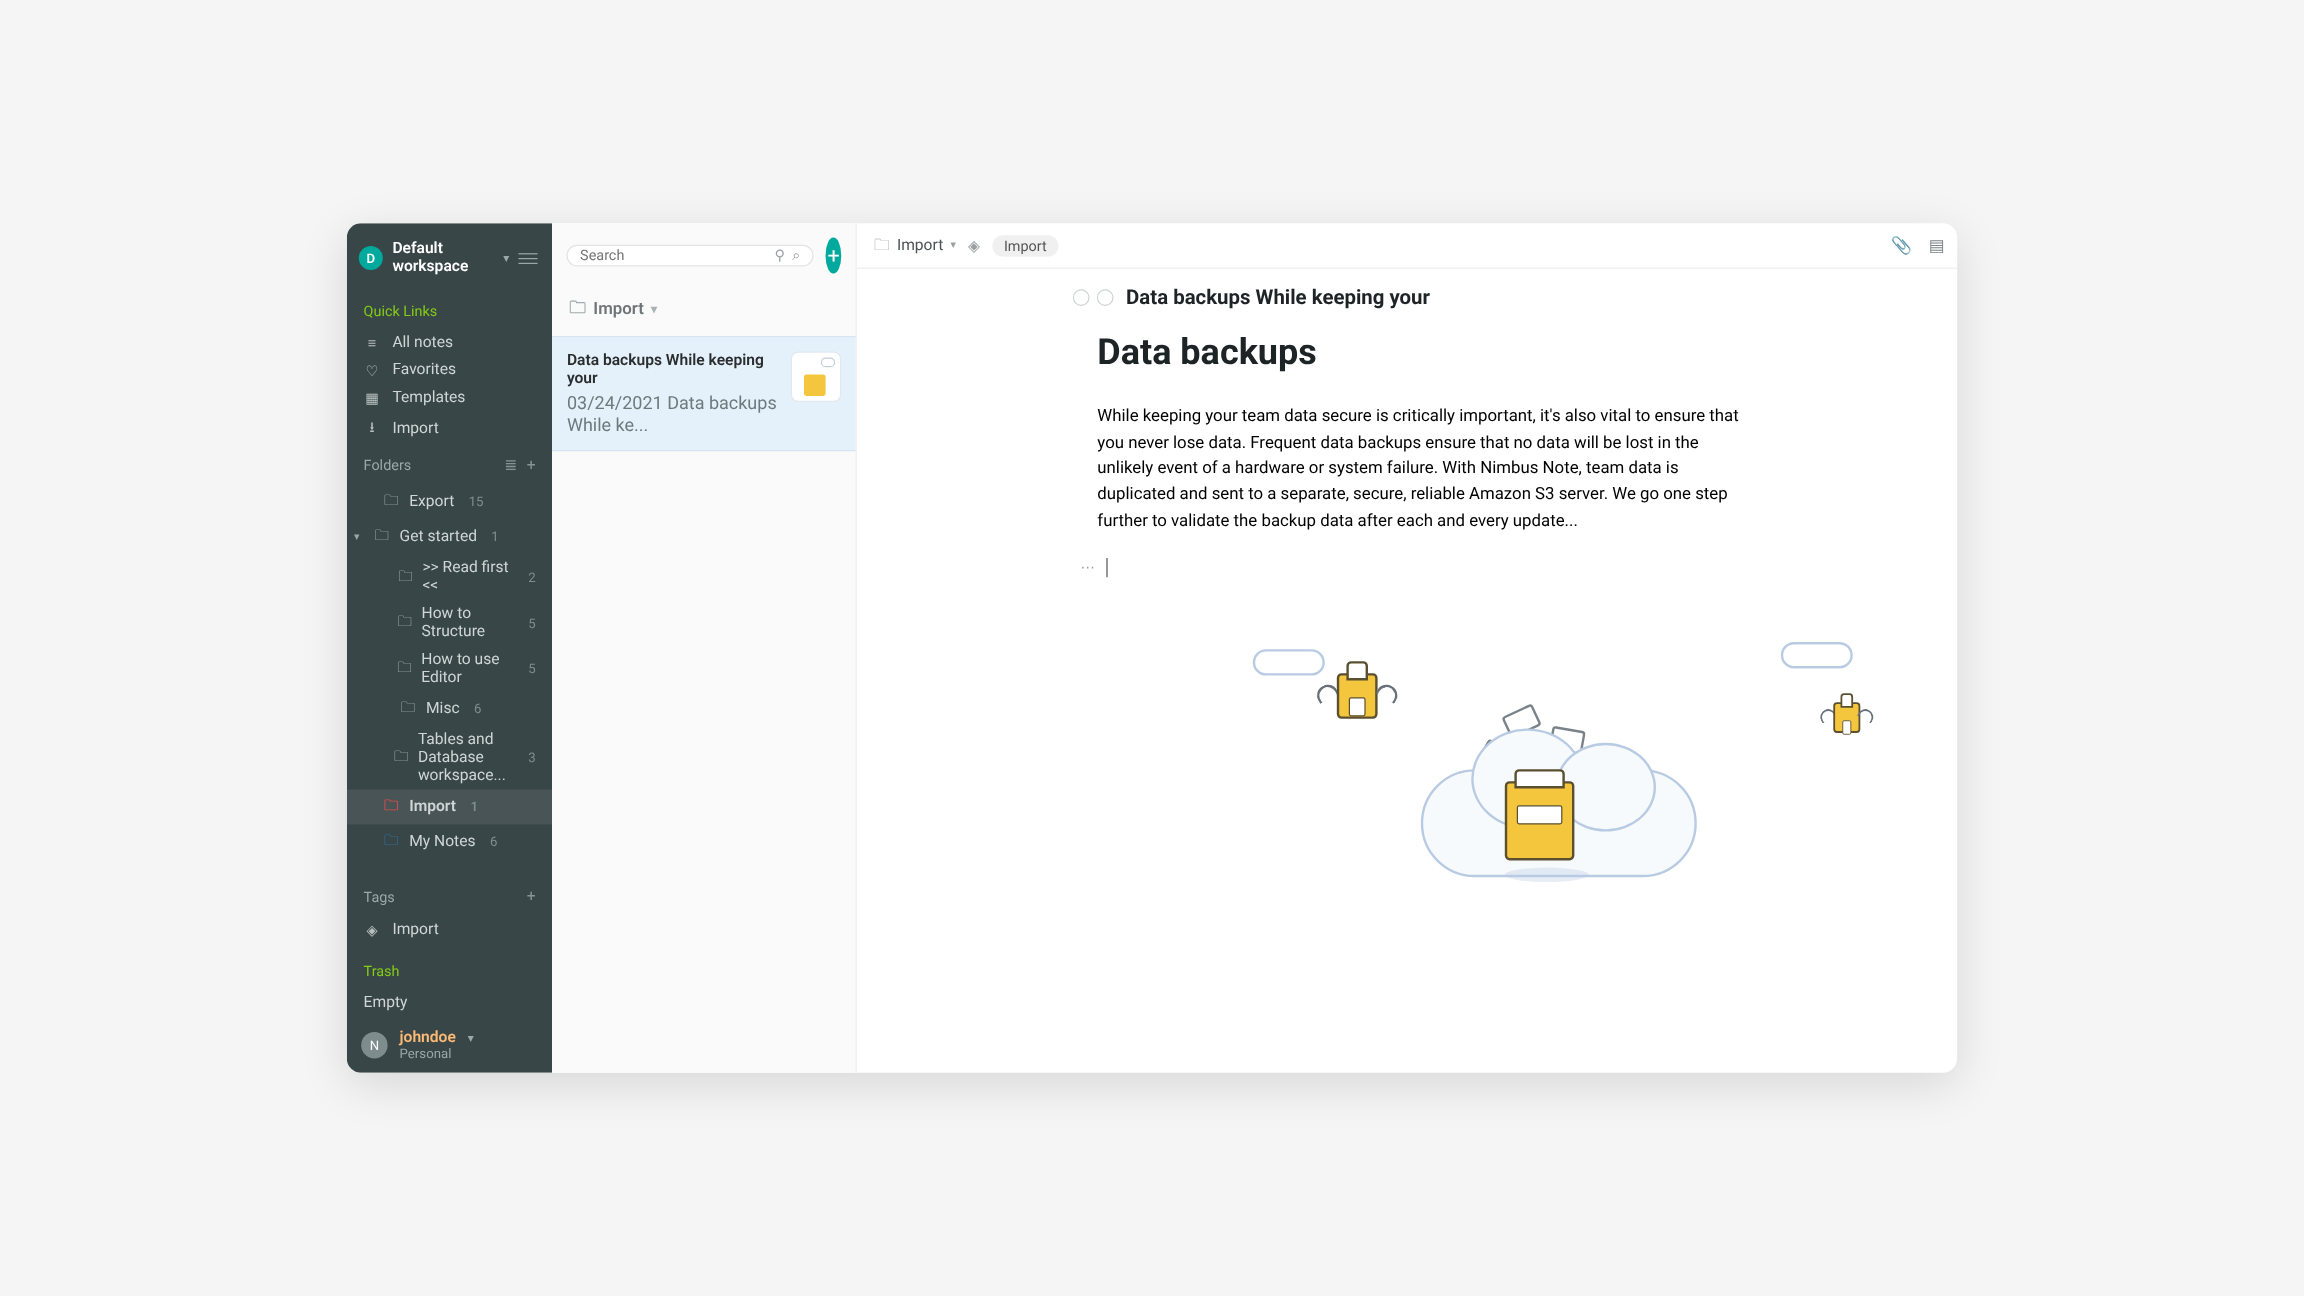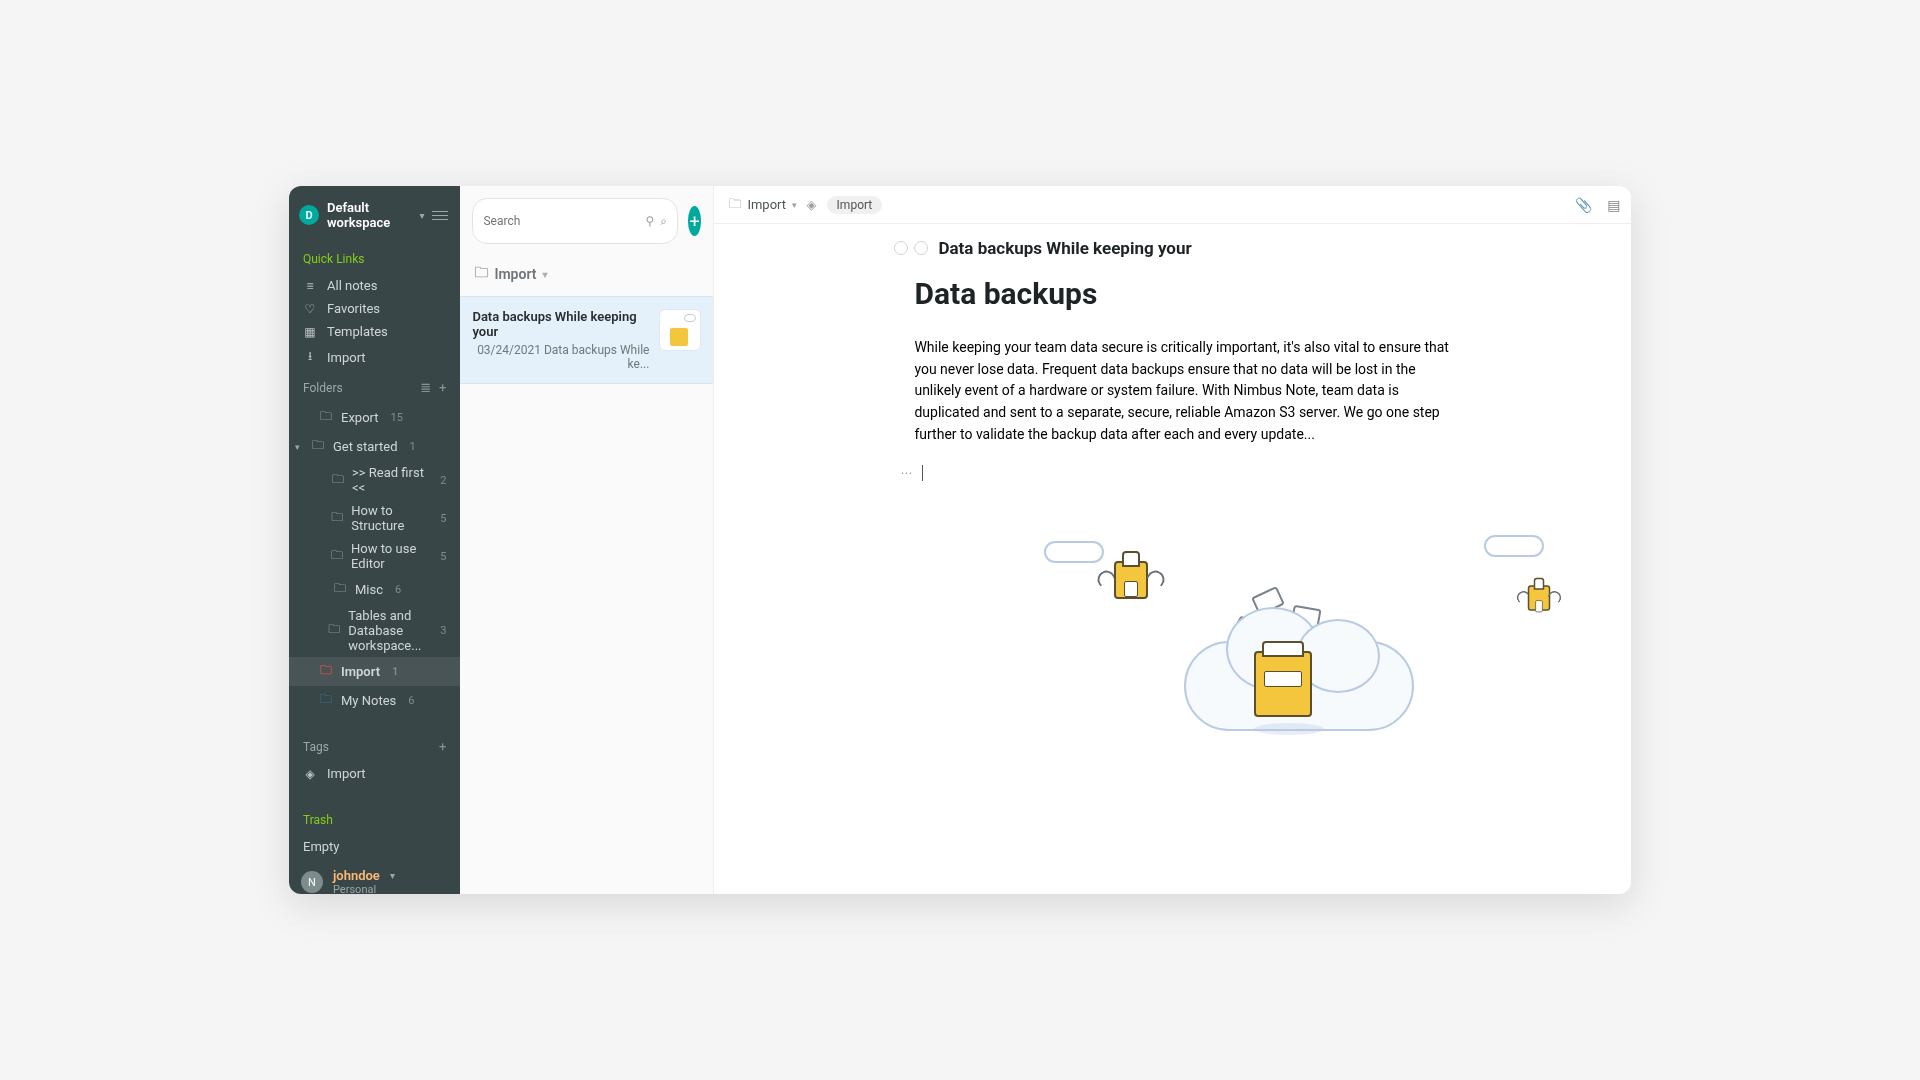--- a/index.html
+++ b/index.html
@@ -30,30 +30,30 @@
   .folder-row.active{ background: rgba(255,255,255,.08); font-weight:600;}
   .folder-row.active .ficon{ color:#d84c4c; opacity:1;}
   .folder-row.mynotes .ficon{ color:#2b8ad0; opacity:1;}
   .sidebar-bottom { margin-top:auto; padding:10px 12px 14px; display:flex; align-items:center; gap:10px;}
   .user-avatar{ width:22px; height:22px; border-radius:50%; background:#7f8c8d; color:#fff; display:flex; align-items:center; justify-content:center; font-size:11px; }
   .user-name{ color:#fdba74; font-size:13px; font-weight:600; }
   .user-plan{ color:#9aa8aa; font-size:11px; }
   
   .mid { width:254px; background:#fafafa; border-right:1px solid #eee; display:flex; flex-direction:column;}
   .mid-top{ display:flex; align-items:center; gap:10px; padding:12px 12px;}
-  .search{ flex:1; height:46px; border:1px solid #e3e3e3; border-radius:15px; background:#fff; display:flex; align-items:center; padding:0 10px; gap:6px;}
+  .search{ flex:1; height:18px; border:1px solid #e3e3e3; border-radius:15px; background:#fff; display:flex; align-items:center; padding:0 10px; gap:6px;}
   .search input{ border:none; outline:none; flex:1; font-size:12px; background:transparent;}
   .search .sicons{ display:flex; gap:6px; color:#9aa0a1; font-size:12px;}
   .addbtn{ width:30px; height:30px; border-radius:50%; background:#00a99d; color:#fff; display:flex; align-items:center; justify-content:center; font-size:18px; cursor:pointer;}
   .mid-title{ padding:6px 14px 10px; color:#6d7577; font-weight:600; display:flex; align-items:center; gap:6px; font-size:14px;}
   .mid-title .dd{ font-size:10px; color:#aab1b2;}
   .note-card{ background:#e4f1fb; border-top:1px solid #d6e5f1; border-bottom:1px solid #d6e5f1; padding:12px 12px; display:flex; gap:10px; cursor:pointer;}
   .note-card .txt{ flex:1; }
   .note-card .ttl{ font-size:13px; font-weight:600; color:#2a2d2e; margin-bottom:4px;}
-  .note-card .meta{ font-size:12px; color:#6d7a7c;text-align:right; }
+  .note-card .meta{ font-size:15px; color:#6d7a7c; }
   .note-card .thumb{ width:42px; height:42px; border-radius:6px; background:#fff; border:1px solid #e1e8ee; position:relative; overflow:hidden;}
   .note-card .thumb::before{ content:""; position:absolute; right:4px; top:4px; width:10px; height:6px; border:1px solid #c2cdd3; border-radius:4px;}
   .note-card .thumb::after{ content:""; position:absolute; left:10px; bottom:4px; width:18px; height:18px; background:#f4c63d; border-radius:2px;}
   
   .main{ flex:1; display:flex; flex-direction:column;}
   .topbar{ height:38px; border-bottom:1px solid #eee; display:flex; align-items:center; padding:0 14px; gap:10px; font-size:13px;}
   .crumb{ display:flex; align-items:center; gap:6px; color:#4a5355; cursor:pointer;}
   .crumb .dd{font-size:9px; color:#9aa0a1;}
   .tagchip{ background:#f0f0f0; border-radius:12px; padding:2px 10px; font-size:12px; color:#555;}
   .topbar .tools{ margin-left:auto; display:flex; gap:14px; color:#7d8587; font-size:14px;}
@@ -196,21 +196,21 @@
     <div class="folders-head" style="margin-top:16px">
       <span>Tags</span>
         <span class="spacer"></span>
       <span class="ico">+</span>
     </div>
     <div class="nav-item">
         <span class="icn">◈</span>
         <span>Import</span>
       </div>
 
-    <div class="section-title" style="margin-top:20px">
+    <div class="section-title" style="margin-top:8px">
         <span>Trash</span>
       </div>
     <div class="nav-item">
         <span>Empty</span>
       </div>
 
     <div class="sidebar-bottom">
       <div class="user-avatar">N</div>
       <div>
         <div style="display:flex;align-items:center;gap:6px">

